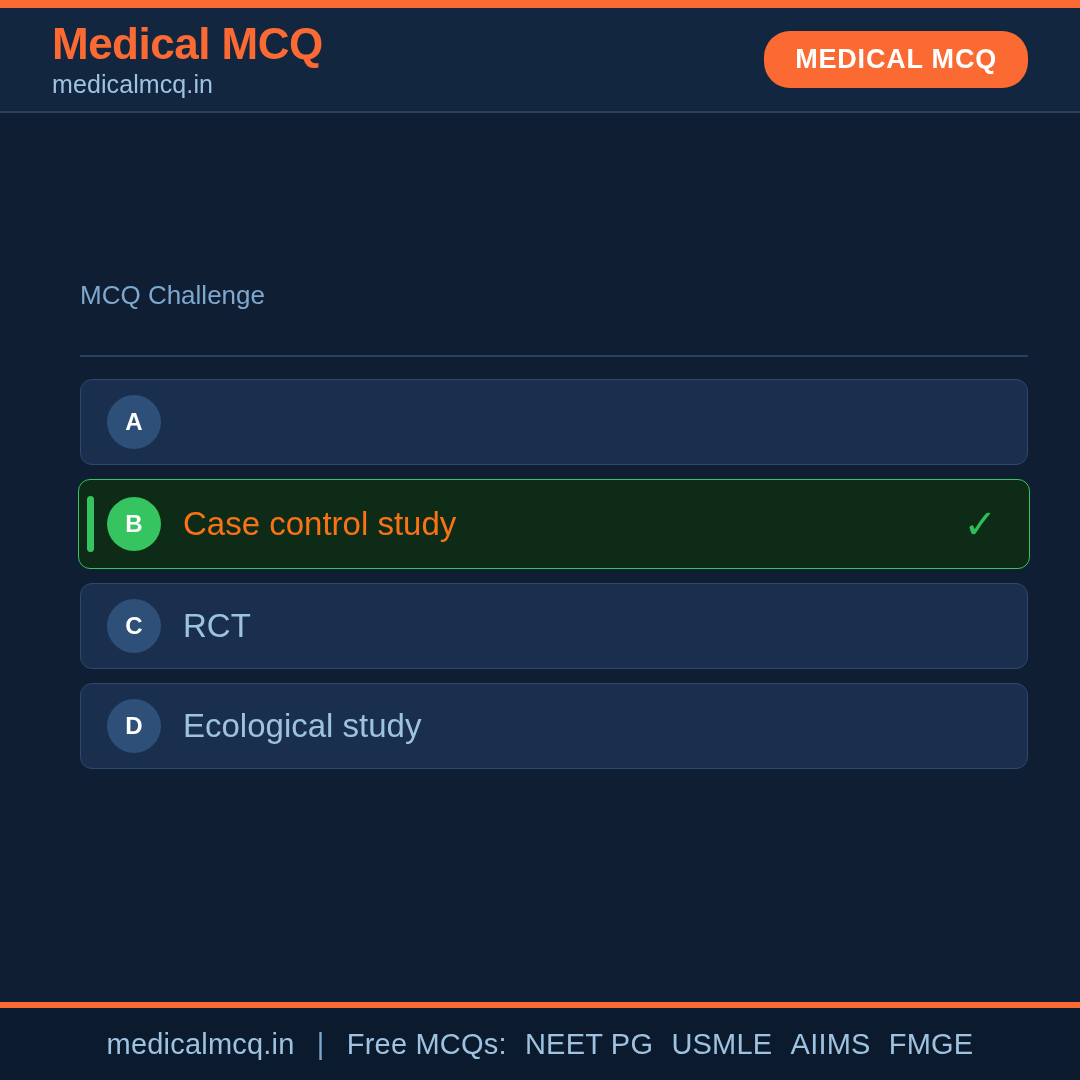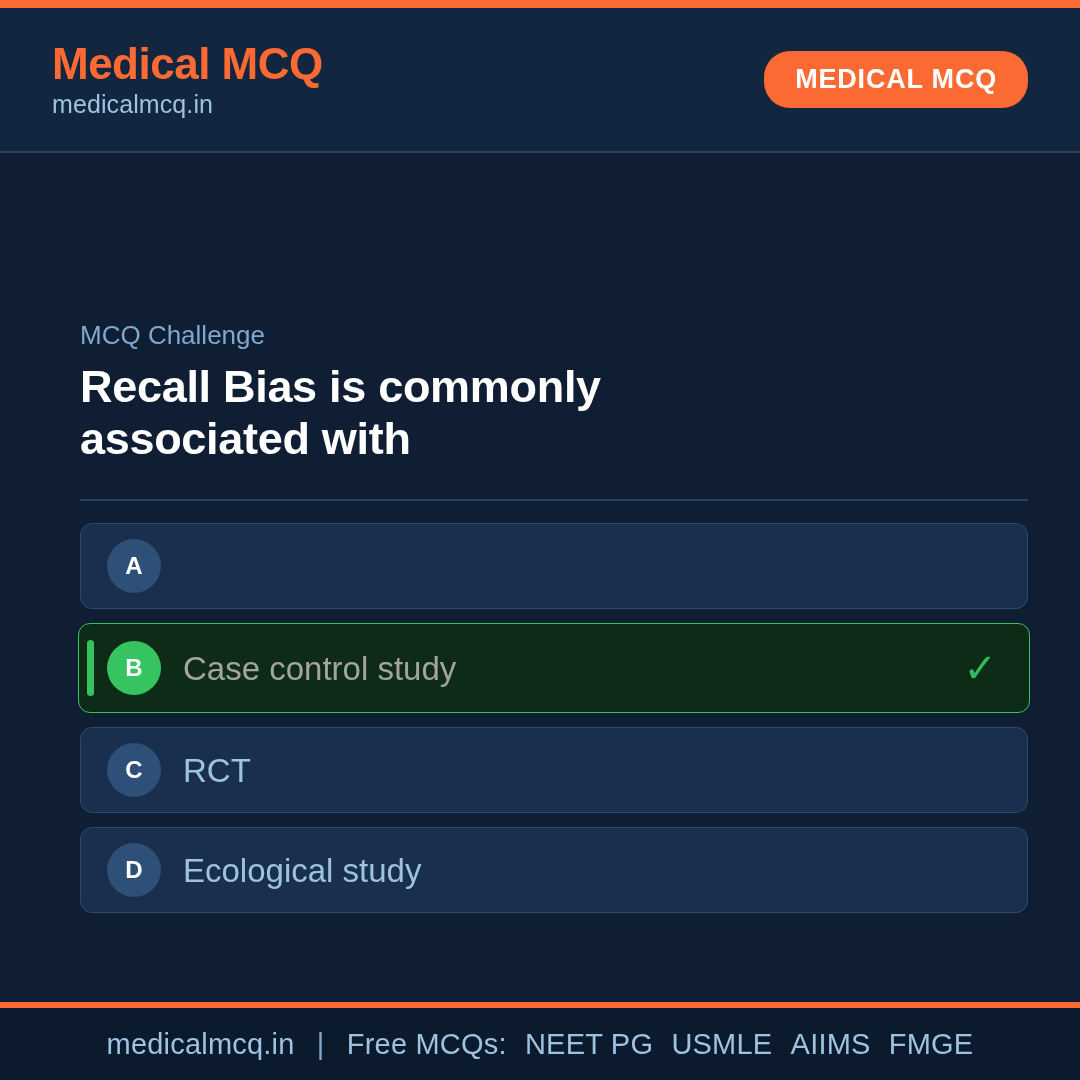--- a/index.html
+++ b/index.html
@@ -26,21 +26,21 @@
   .top-accent {
     height: 8px;
     width: 100%;
     background: #fa6a32;
     flex: none;
   }
 
   
   .header {
     flex: none;
-    height: 145px;
+    height: 105px;
     background: #13263f;
     border-bottom: 2px solid #26425f;
     box-sizing: border-box;
     display: flex;
     align-items: center;
     justify-content: space-between;
     padding: 0 52px;
   }
   .brand {
     display: flex;
@@ -161,21 +161,21 @@
     bottom: 16px;
     width: 7px;
     border-radius: 4px;
     background: #35c45f;
   }
   .option.correct .letter {
     background: #35c45f;
     color: #ffffff;
   }
   .option.correct .text {
-    color: #a3a3a3;
+    color: #f97316;
   }
   .option.correct .check {
     display: block;
     margin-left: auto;
     color: #2fbd58;
     font-size: 40px;
     line-height: 1;
     padding-right: 6px;
   }
 
@@ -214,21 +214,20 @@
       <div class="brand-title">Medical MCQ</div>
       <div class="brand-sub">medicalmcq.in</div>
     </div>
     <div class="badge-pill">MEDICAL MCQ</div>
   </div>
 
   <div class="main">
     <div class="spacer-top"></div>
 
     <div class="eyebrow">MCQ Challenge</div>
-    <div class="question">Recall Bias is commonly associated with</div>
     <div class="divider"></div>
 
     <div class="options">
 
       <div class="option">
         <div class="letter">A</div>
 
       </div>
 
       <div class="option correct">

